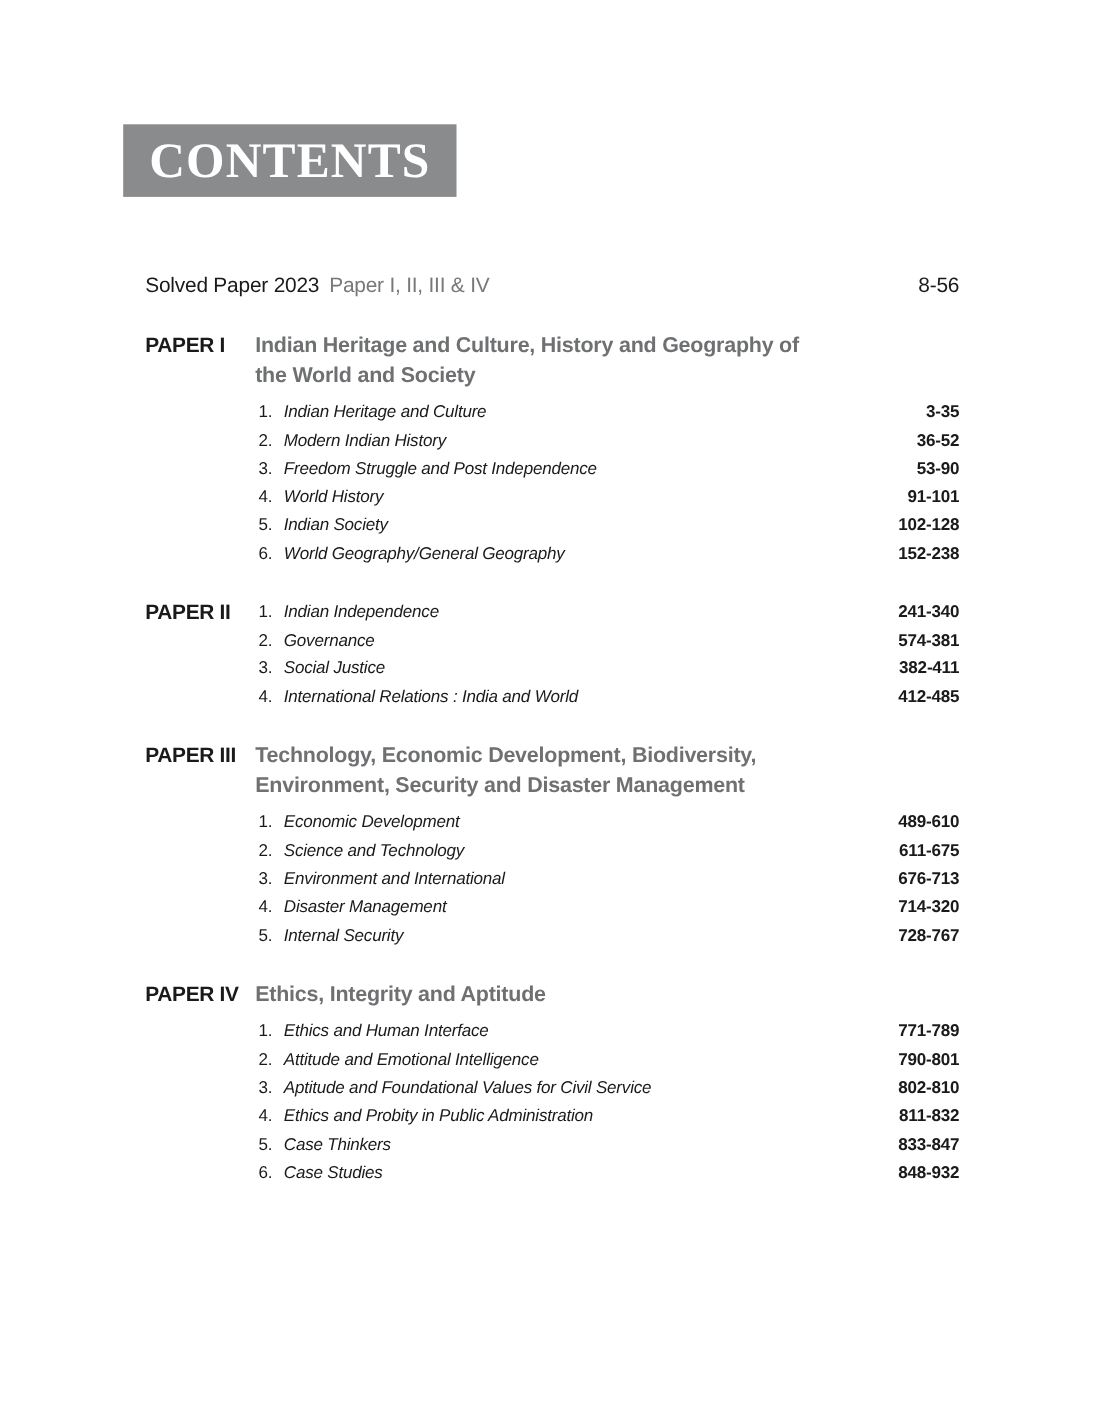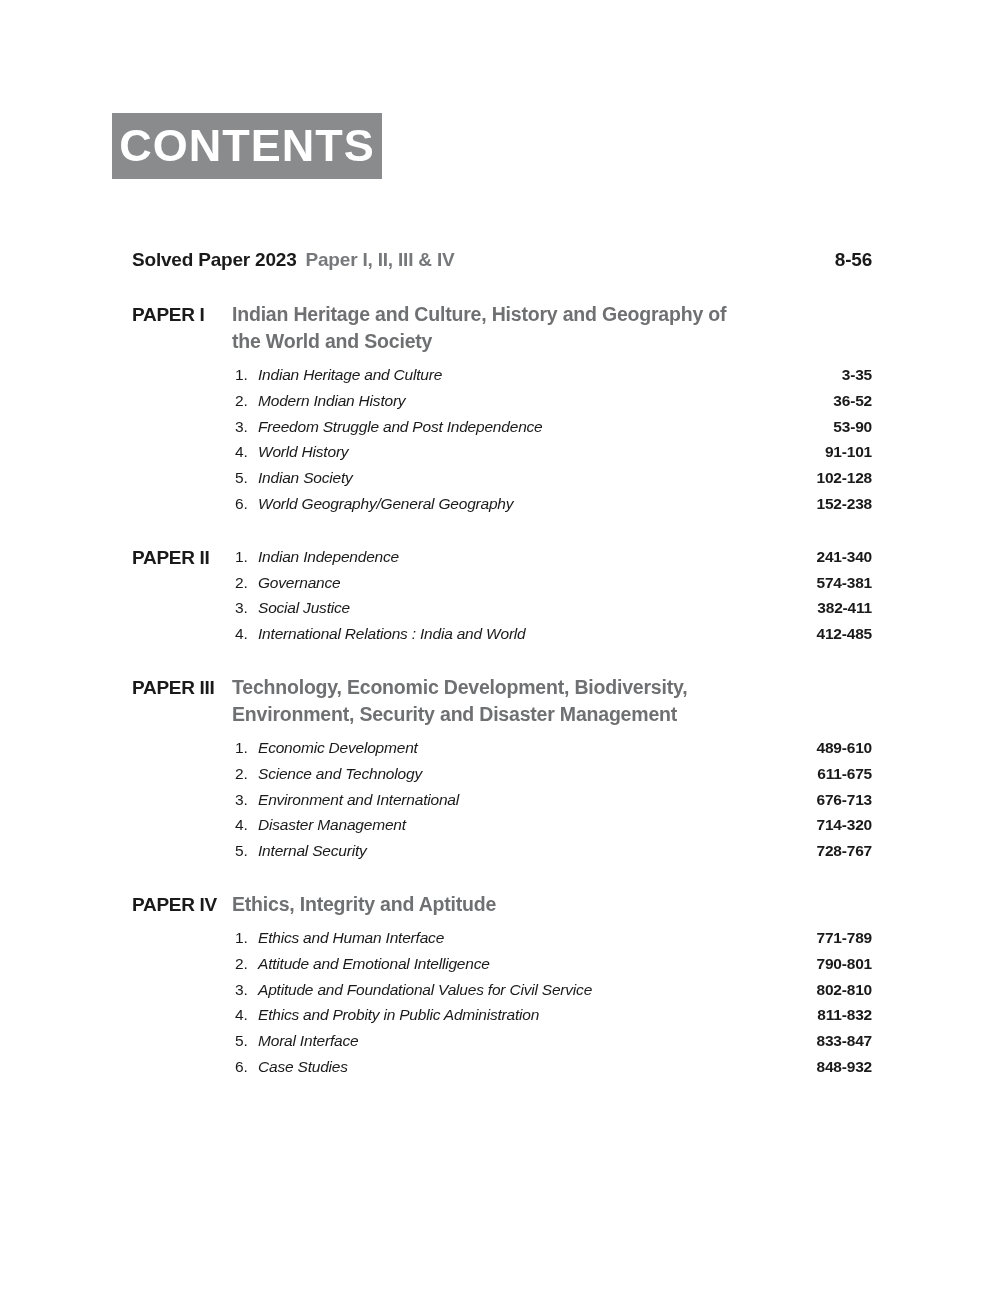--- a/index.html
+++ b/index.html
@@ -13,43 +13,44 @@
     height: 1290px;
     background: #ffffff;
     font-family: "Liberation Sans", sans-serif;
     color: #1a1a1a;
     overflow: hidden;
   }
   .banner {
     position: absolute;
     left: 112px;
     top: 113px;
-    width: 270px;
+    width: 303px;
     height: 66px;
     background: #8a8b8d;
     color: #ffffff;
     display: flex;
     align-items: center;
     justify-content: center;
     font-size: 45px;
     font-weight: bold;
     letter-spacing: 1px;
+    font-family: Liberation Serif, serif;
   }
   .content {
     position: absolute;
     left: 132px;
     top: 246px;
     width: 740px;
   }
   .solved-row {
     display: flex;
     justify-content: space-between;
     align-items: baseline;
     font-size: 19px;
-    font-weight: bold;
+    font-weight: normal;
     line-height: 27px;
     margin-bottom: 28px;
     letter-spacing: -0.2px;
   }
   .solved-sub {
     color: #77787b;
     margin-left: 9px;
   }
   .section {
     display: grid;
@@ -249,21 +250,21 @@
   </div>
 
   <div class="item-row">
     <span class="item-num">4.</span>
     <span class="item-title">Ethics and Probity in Public Administration</span>
     <span class="item-pages">811-832</span>
   </div>
 
   <div class="item-row">
     <span class="item-num">5.</span>
-    <span class="item-title">Moral Interface</span>
+    <span class="item-title">Case Thinkers</span>
     <span class="item-pages">833-847</span>
   </div>
 
   <div class="item-row">
     <span class="item-num">6.</span>
     <span class="item-title">Case Studies</span>
     <span class="item-pages">848-932</span>
   </div>
 </div>
     </div>

